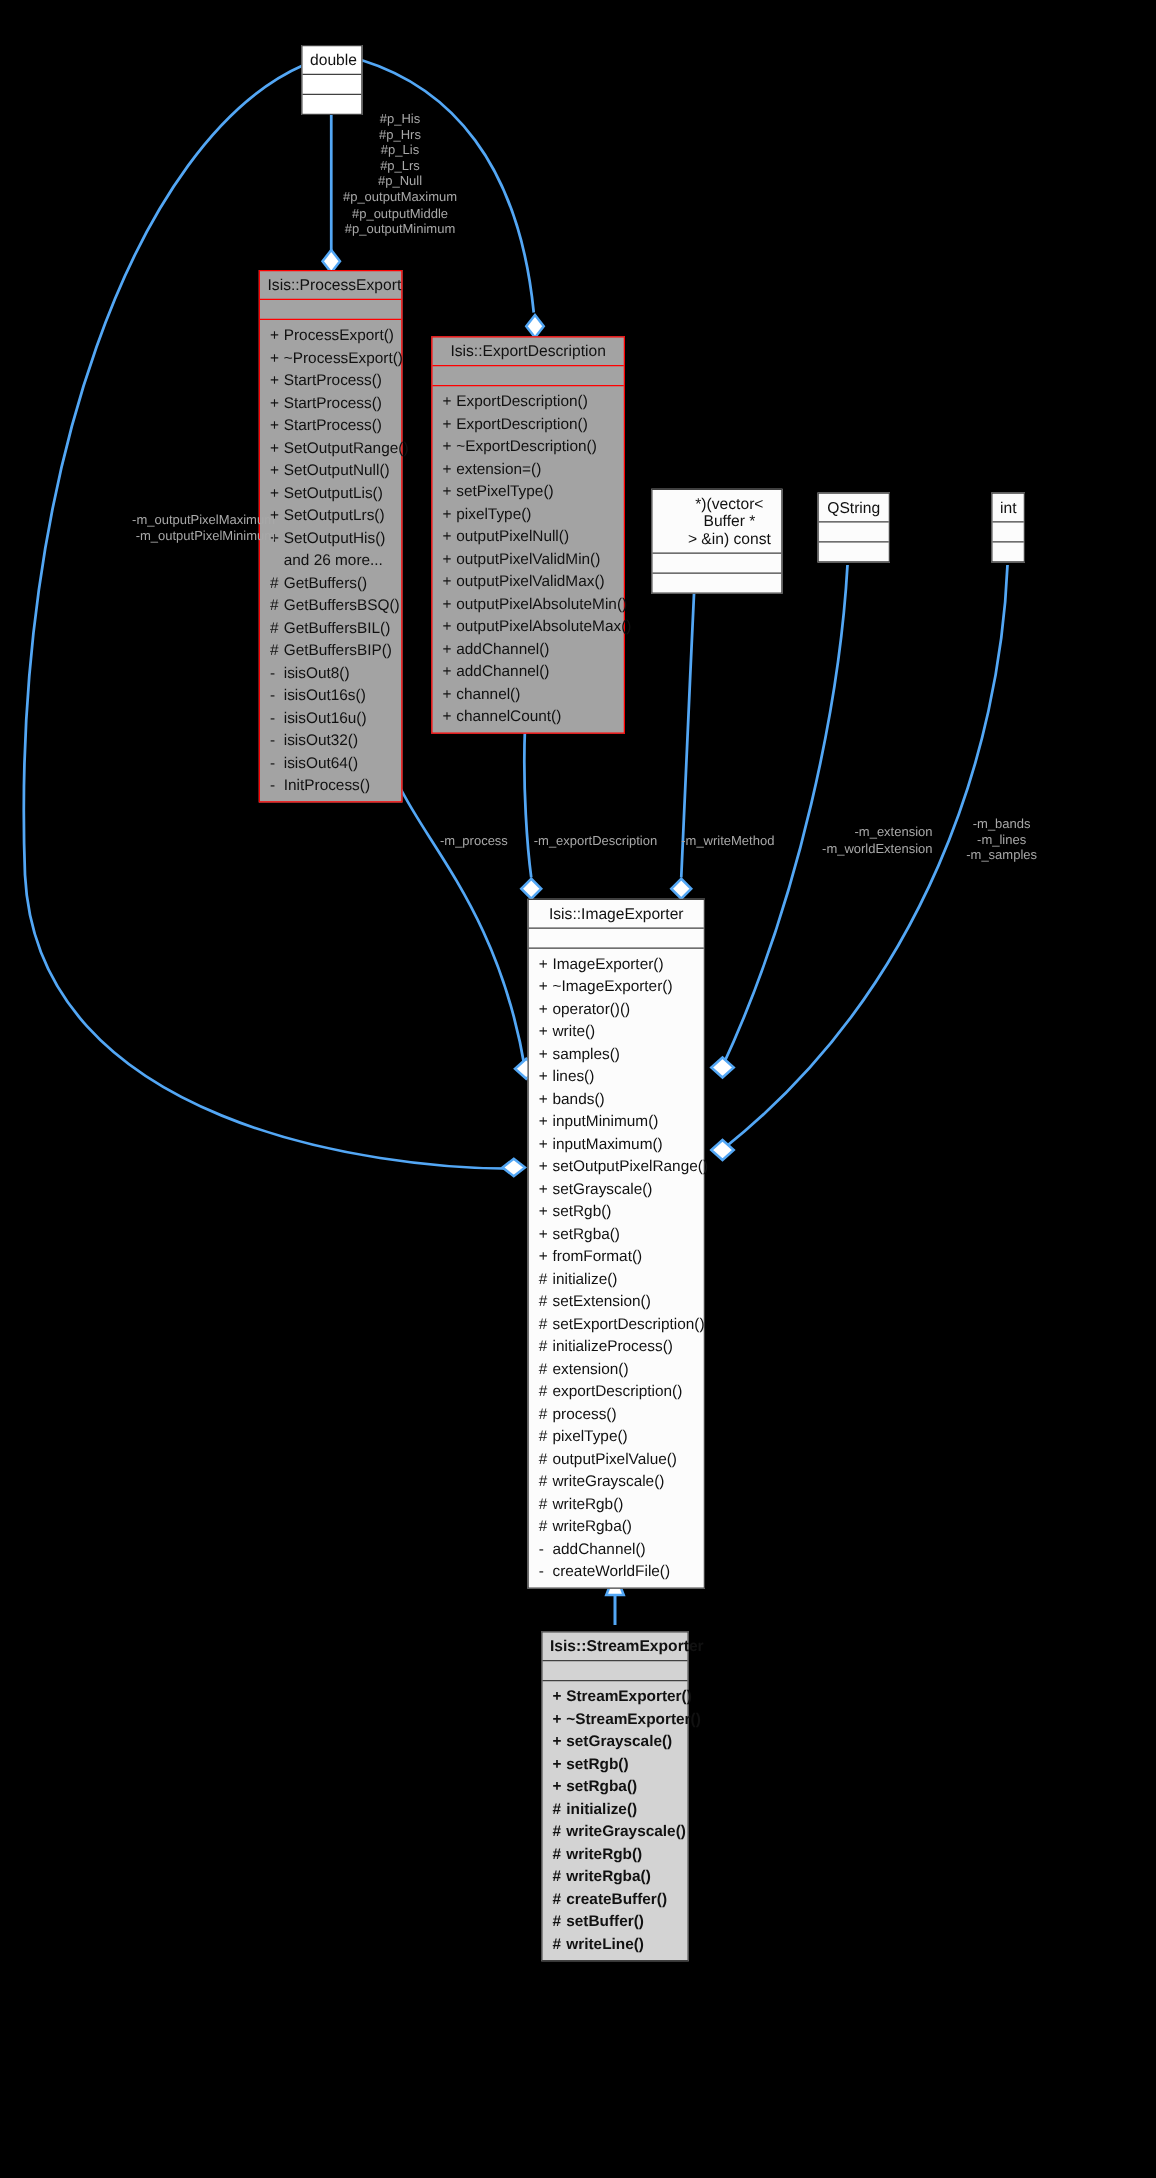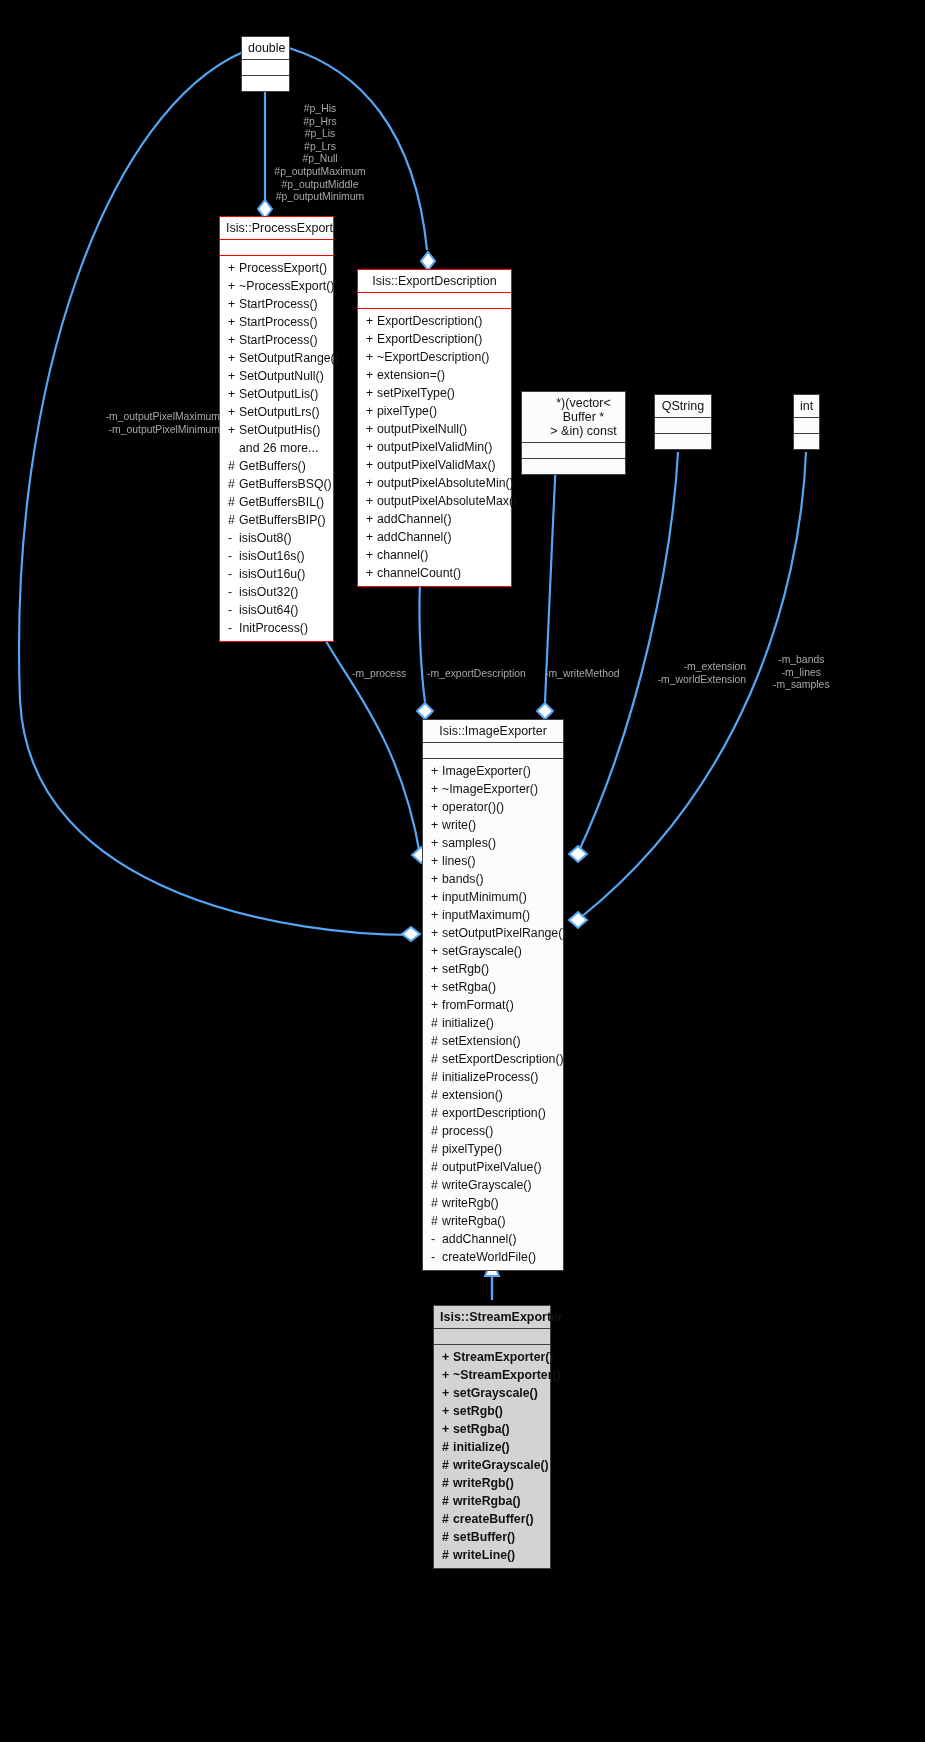--- a/index.html
+++ b/index.html
@@ -9,21 +9,21 @@
 
   .cls{position:absolute;box-sizing:border-box;}
   .cls .title{text-align:center;font-size:12.5px;padding:4px 6px 4px;white-space:nowrap;}
   .cls .sep{height:1px;}
   .cls .empty{height:15px;}
   .cls .members{padding:3px 0 4px;}
   .cls .m{font-size:12.3px;padding:1.5px 6px 1.5px 8px;white-space:nowrap;line-height:15px;}
   .cls .m .vis{display:inline-block;width:11px;text-align:left;}
 
   
-  .node-red{border:1.6px solid #ff0000;background:#ffffff;color:#111;margin-left:12px;}
+  .node-red{border:1.6px solid #ff0000;background:#a3a3a3;color:#111;}
   .node-red .sep{background:#ff0000;}
   .node-red .title{color:#111;}
 
   
   .node-plain{border:1.2px solid #404040;background:#ffffff;color:#111;}
   .node-plain .sep{background:#404040;}
 
   
   .node-gray{border:1.2px solid #404040;background:#d3d3d3;color:#111;}
   .node-gray .sep{background:#404040;}
@@ -216,21 +216,21 @@
         <div class="m"><span class="vis">#</span><span>initialize()</span></div>
         <div class="m"><span class="vis">#</span><span>writeGrayscale()</span></div>
         <div class="m"><span class="vis">#</span><span>writeRgb()</span></div>
         <div class="m"><span class="vis">#</span><span>writeRgba()</span></div>
         <div class="m"><span class="vis">#</span><span>createBuffer()</span></div>
         <div class="m"><span class="vis">#</span><span>setBuffer()</span></div>
         <div class="m"><span class="vis">#</span><span>writeLine()</span></div>
       </div>
   </div>
 
-  <div class="elabel c" style="left:245px;top:103px;width:150px;text-align:center;">#p_His
+  <div class="elabel c" style="left:245px;top:90px;width:150px;text-align:center;">#p_His
 #p_Hrs
 #p_Lis
 #p_Lrs
 #p_Null
 #p_outputMaximum
 #p_outputMiddle
 #p_outputMinimum</div>
   <div class="elabel r" style="left:35px;top:411px;width:185px;">-m_outputPixelMaximum
 -m_outputPixelMinimum</div>
   <div class="elabel l" style="left:352px;top:668px;">-m_process</div>

